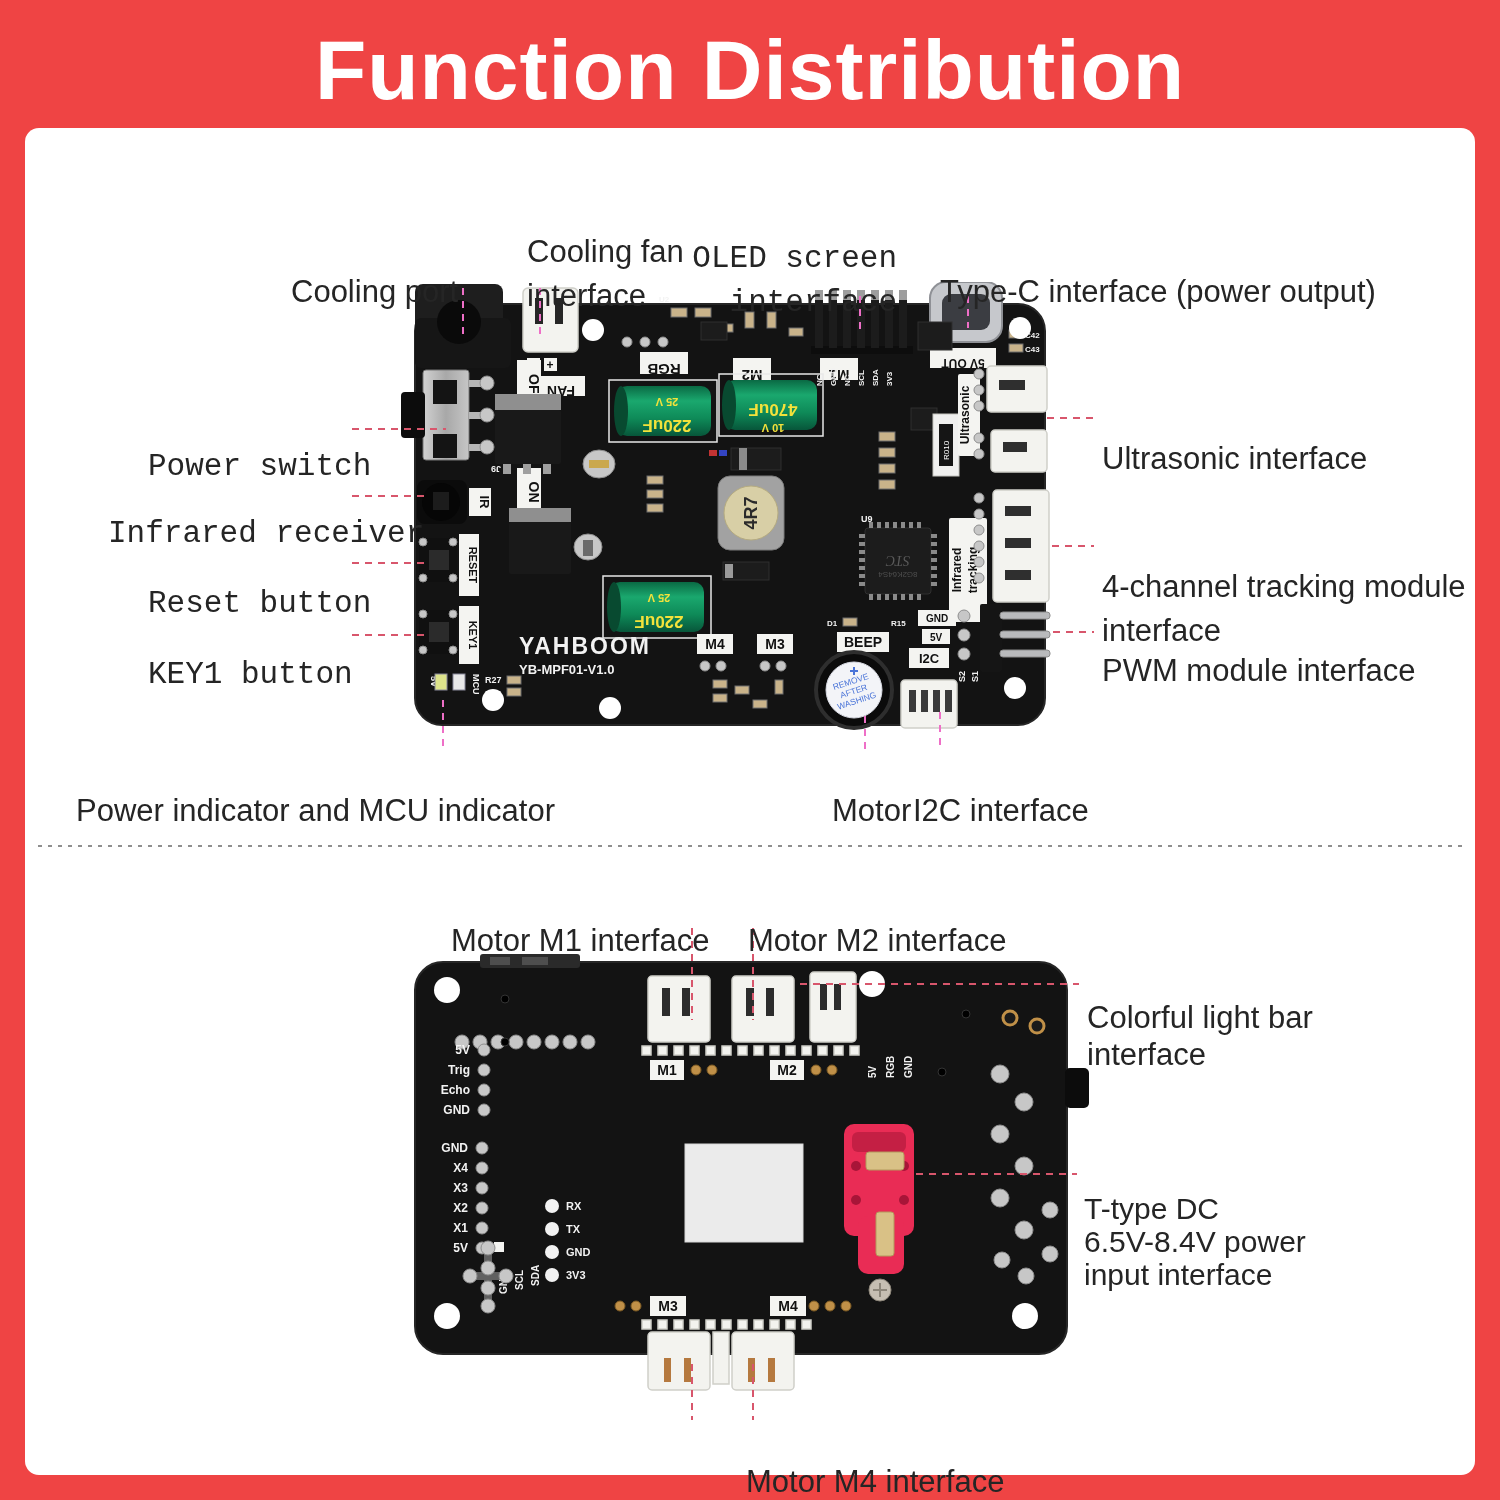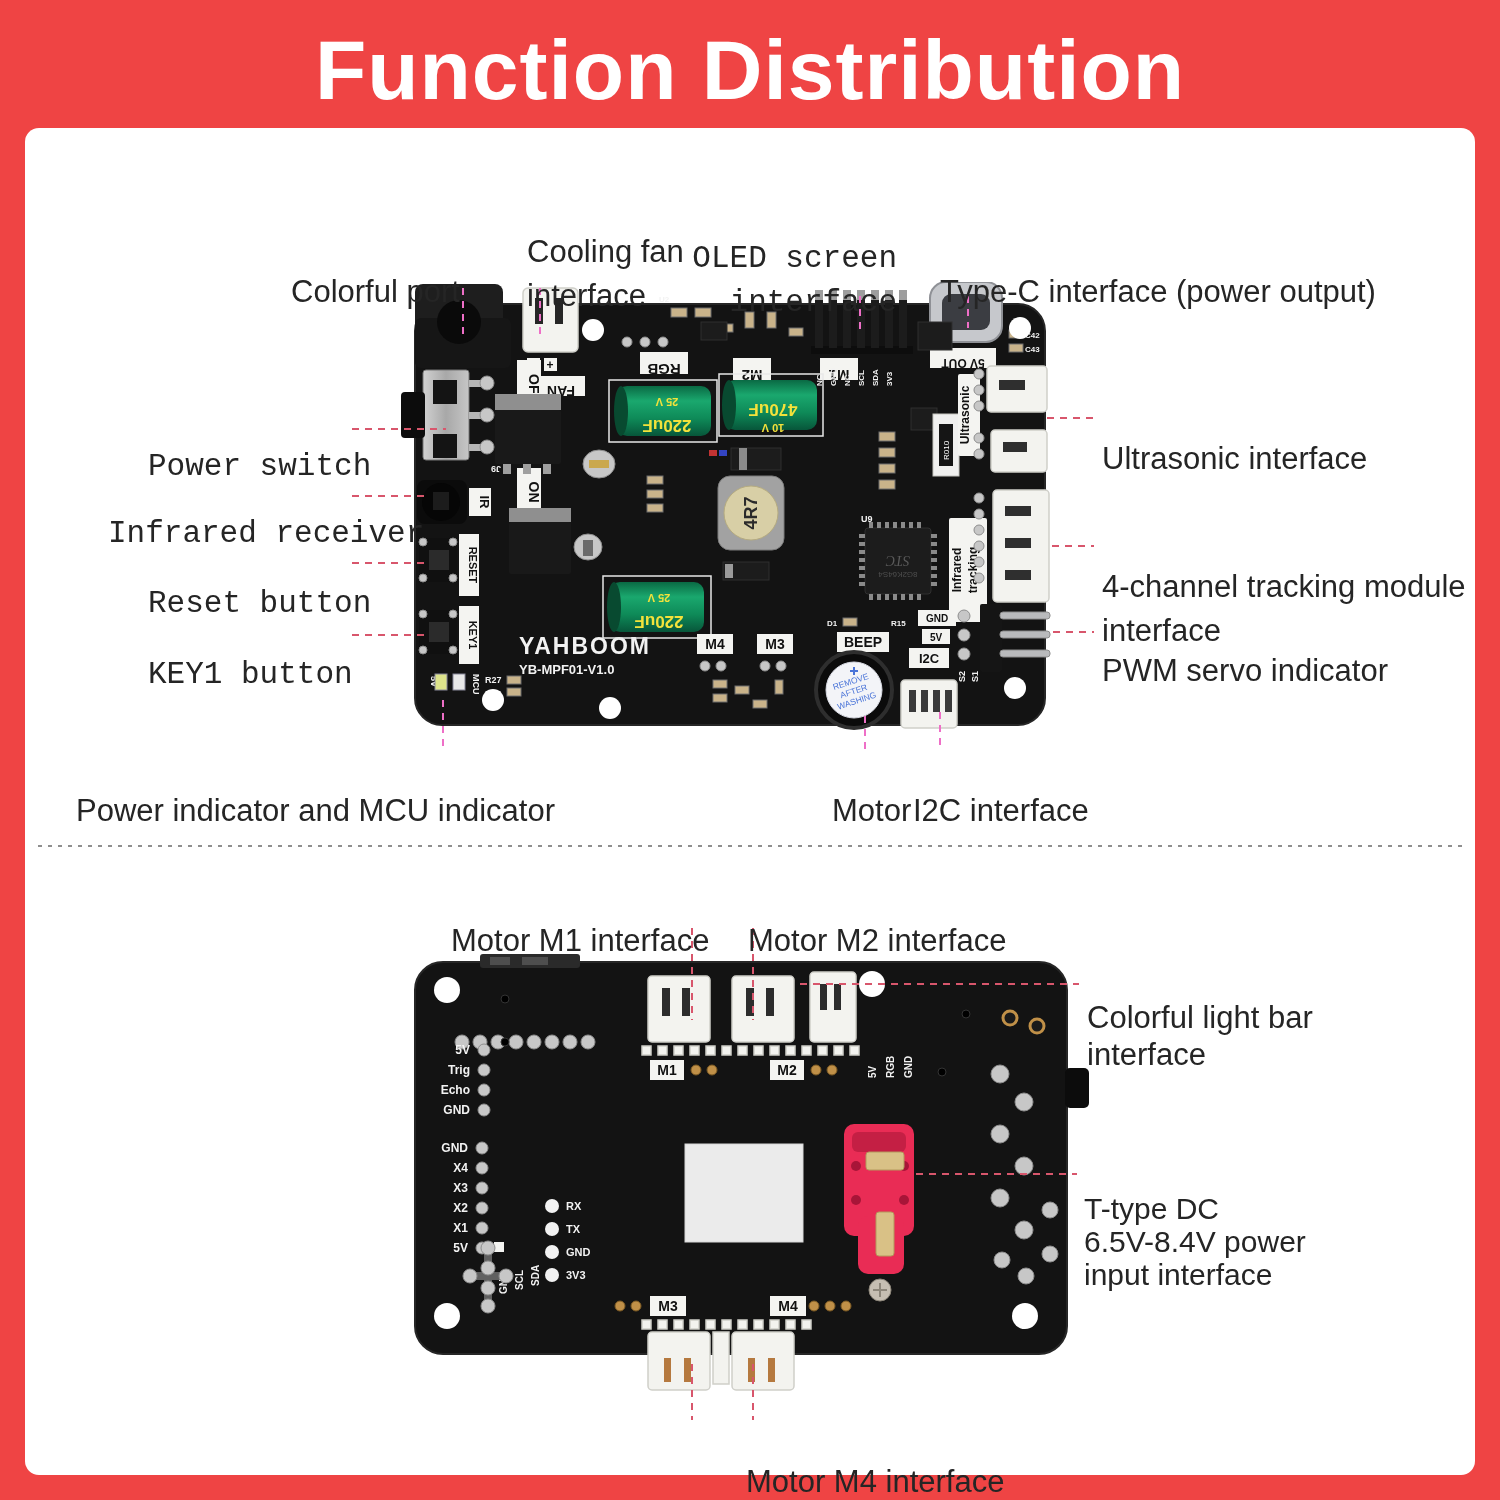--- a/index.html
+++ b/index.html
@@ -592,21 +592,21 @@
     <line class="lr" x1="1052" y1="546" x2="1094" y2="546"></line>
     <line class="lr" x1="1053" y1="632" x2="1094" y2="632"></line>
     <line class="lr" x1="692" y1="928" x2="692" y2="1020"></line>
     <line class="lr" x1="753" y1="928" x2="753" y2="1020"></line>
     <line class="lr" x1="800" y1="984" x2="1079" y2="984"></line>
     <line class="lr" x1="916" y1="1174" x2="1077" y2="1174"></line>
     <line class="lr" x1="692" y1="1364" x2="692" y2="1420"></line>
     <line class="lr" x1="753" y1="1364" x2="753" y2="1420"></line>
   </svg>
 
-  <div class="callout" style="left:291px;top:238px">Colorful port</div>
+  <div class="callout" style="left:291px;top:238px">Cooling port</div>
   <div class="callout" style="left:527px;top:198px">
     <div>Cooling fan</div>
     <div>interface</div>
   </div>
   <div class="callout ra" style="left:640px;top:205px;width:257px">
     <div>OLED screen</div>
     <div>interface</div>
   </div>
   <div class="callout" style="left:940px;top:238px">Type-C interface (power output)</div>
   <div class="callout ra" style="left:148px;top:413px;width:200px">Power switch</div>
@@ -614,21 +614,21 @@
   <div class="callout ra" style="left:148px;top:550px;width:200px">Reset button</div>
   <div class="callout ra" style="left:148px;top:621px;width:200px">KEY1 button</div>
   <div class="callout" style="left:76px;top:757px">Power indicator and MCU indicator</div>
   <div class="callout" style="left:832px;top:757px">Motor</div>
   <div class="callout" style="left:913px;top:757px">I2C interface</div>
   <div class="callout" style="left:1102px;top:405px">Ultrasonic interface</div>
   <div class="callout" style="left:1102px;top:533px">
     <div>4-channel tracking module</div>
     <div>interface</div>
   </div>
-  <div class="callout" style="left:1102px;top:617px">PWM servo indicator</div>
+  <div class="callout" style="left:1102px;top:617px">PWM module interface</div>
 
   <div class="callout" style="left:451px;top:887px">Motor M1 interface</div>
   <div class="callout" style="left:748px;top:887px">Motor M2 interface</div>
   <div class="callout small-lh" style="left:1087px;top:967px">
     <div>Colorful light bar</div>
     <div>interface</div>
   </div>
   <div class="callout tiny-lh" style="left:1084px;top:1160px">
     <div>T-type DC</div>
     <div>6.5V-8.4V power</div>

